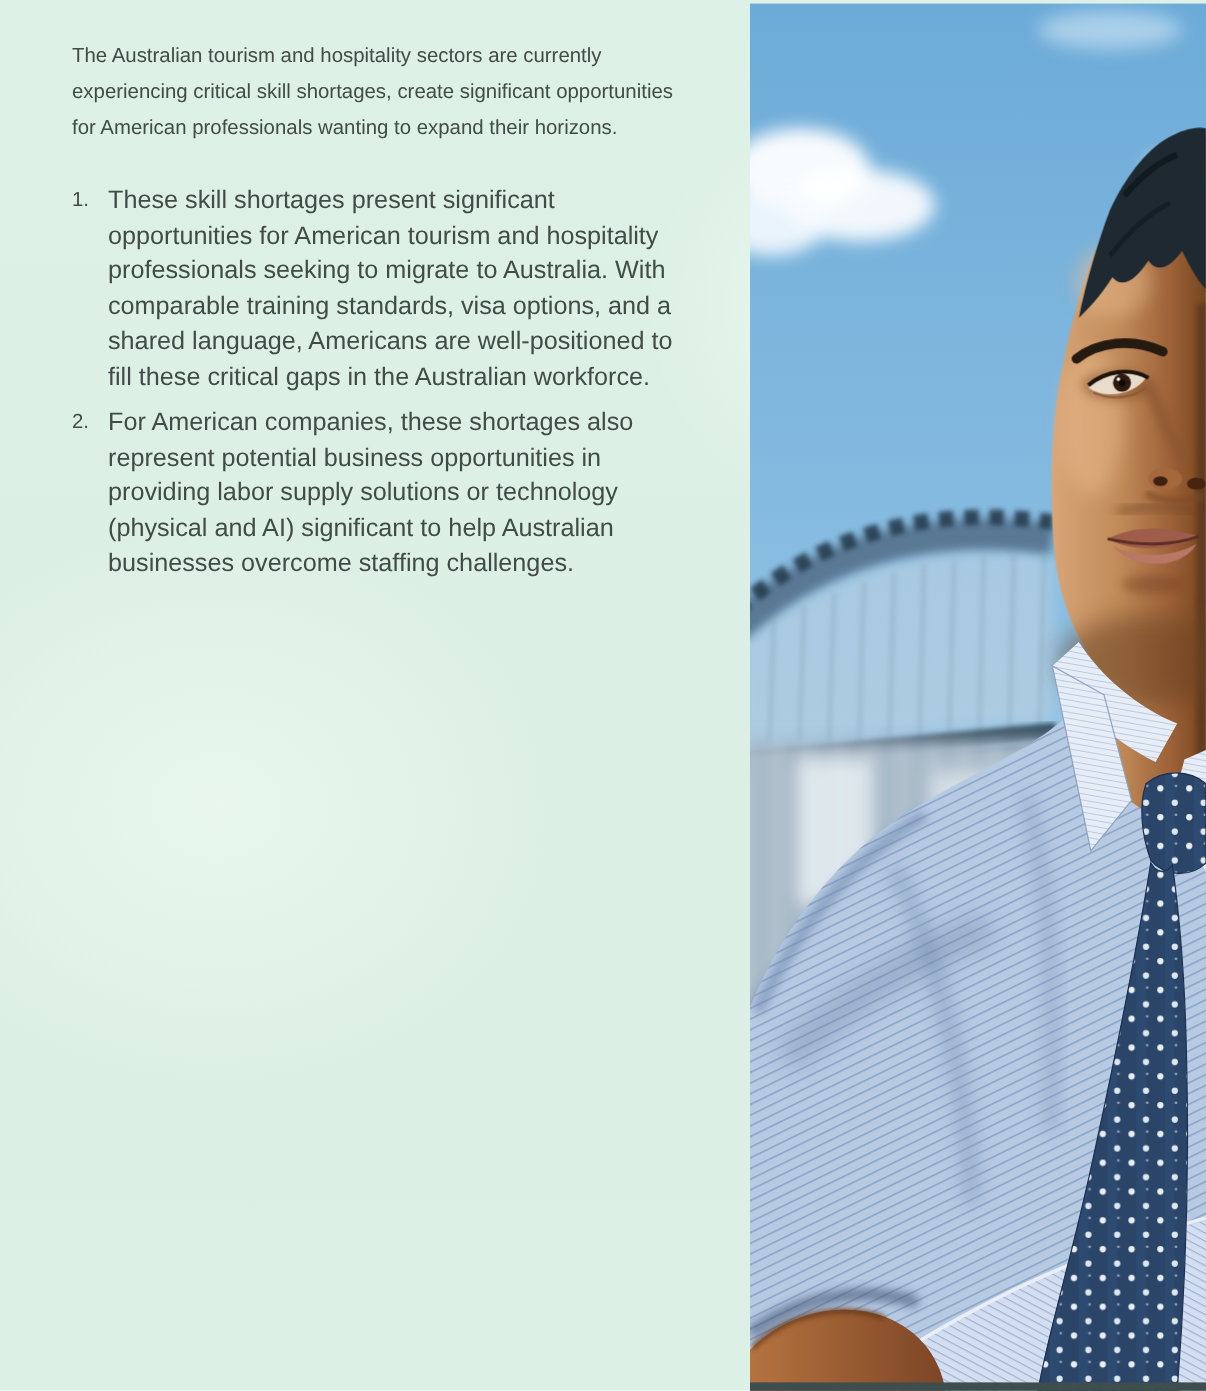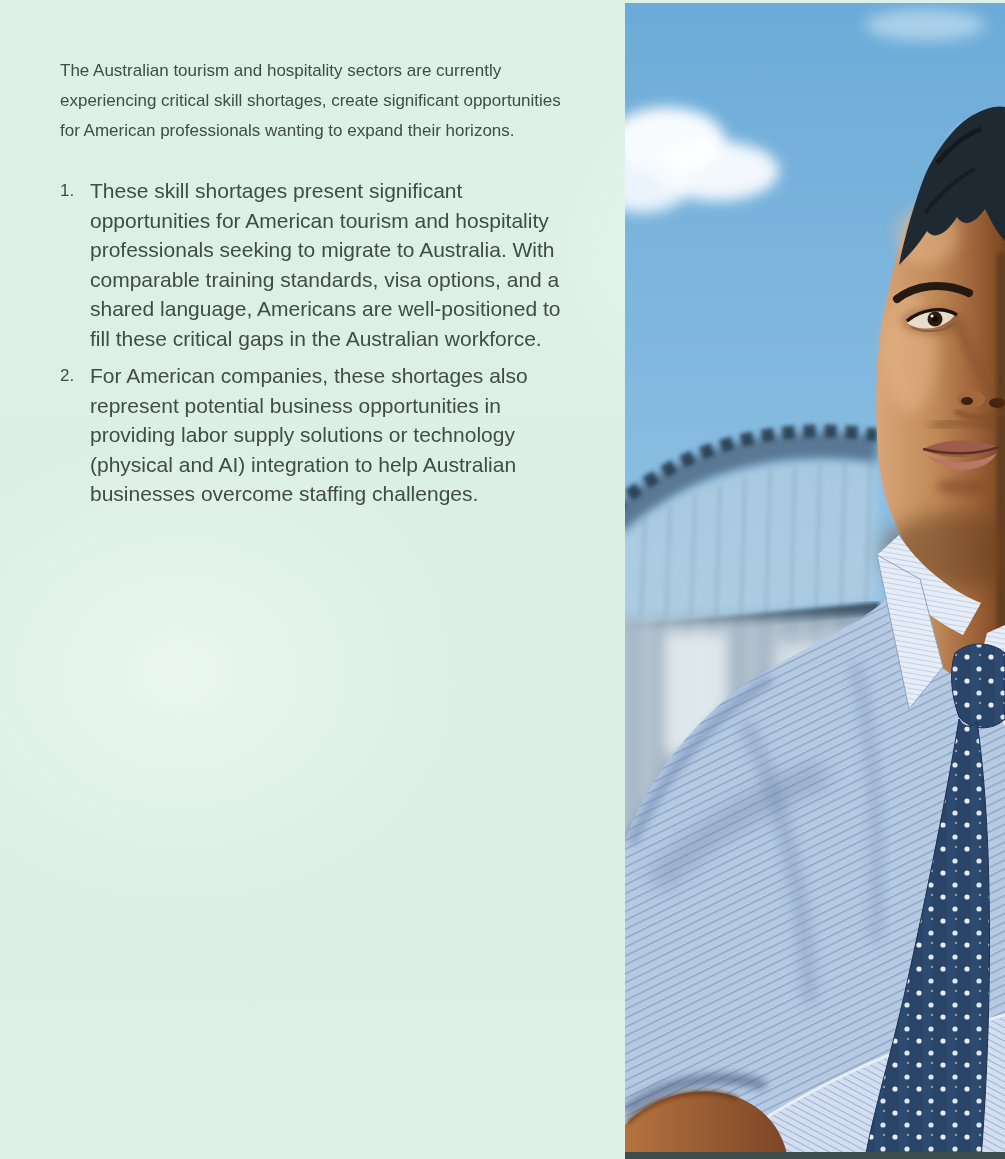--- a/index.html
+++ b/index.html
@@ -19,21 +19,21 @@
   h1.title{
     margin:20px 0 0 0;
     font-family:"Liberation Serif","DejaVu Serif",serif;
     font-weight:700;
     font-size:46px;
     line-height:55px;
     color:#176B4C;
     letter-spacing:.2px;
   }
   p.intro{
-    margin:56px 0 0 0;
+    margin:32px 0 0 0;
     width:512px;
     font-size:17px;
     line-height:30px;
     color:#414B47;
   }
   .olist{margin-top:30px;}
   .oitem{display:flex;margin-bottom:8px;}
   .oitem .num{
     flex:0 0 30px;
     font-size:17px;line-height:29.5px;color:#414B47;
@@ -55,21 +55,21 @@
 
   <div class="text-col">
     <p class="intro">The Australian tourism and hospitality sectors  are currently experiencing critical skill shortages, create significant opportunities for American professionals wanting to expand their horizons.</p>
     <div class="olist">
       <div class="oitem">
         <span class="num">1.</span>
         <span class="itxt">These skill shortages present significant opportunities for American tourism and hospitality professionals seeking to migrate to Australia. With comparable training standards,  visa options, and a shared language, Americans are well-positioned to fill these critical gaps in the Australian workforce.</span>
       </div>
       <div class="oitem">
         <span class="num">2.</span>
-        <span class="itxt">For American companies, these shortages also represent potential business opportunities in providing labor supply solutions or technology (physical and AI) integration to help Australian businesses overcome staffing challenges.</span>
+        <span class="itxt">For American companies, these shortages also represent potential business opportunities in providing labor supply solutions or technology (physical and AI) significant to help Australian businesses overcome staffing challenges.</span>
       </div>
     </div>
   </div>
 
   <figure class="photo" style="margin:0">
     <svg width="380" height="1156" viewBox="0 0 380 1156" xmlns="http://www.w3.org/2000/svg">
       <defs>
         <linearGradient id="skyG" x1="0" y1="0" x2="0" y2="1">
           <stop offset="0" stop-color="#6cabd8"></stop>
           <stop offset="0.5" stop-color="#8fc0e3"></stop>

